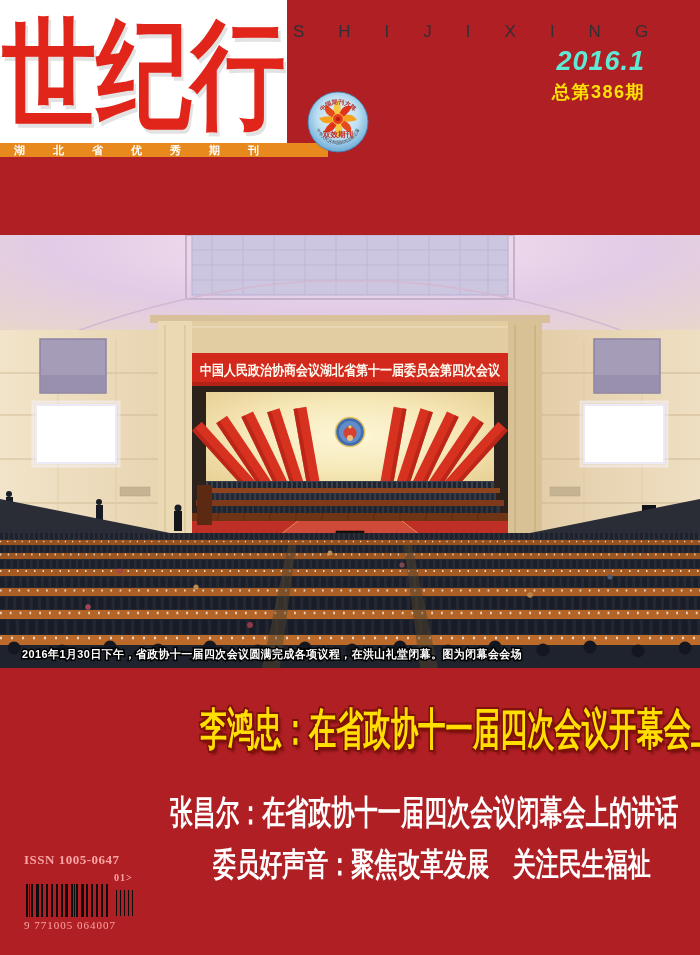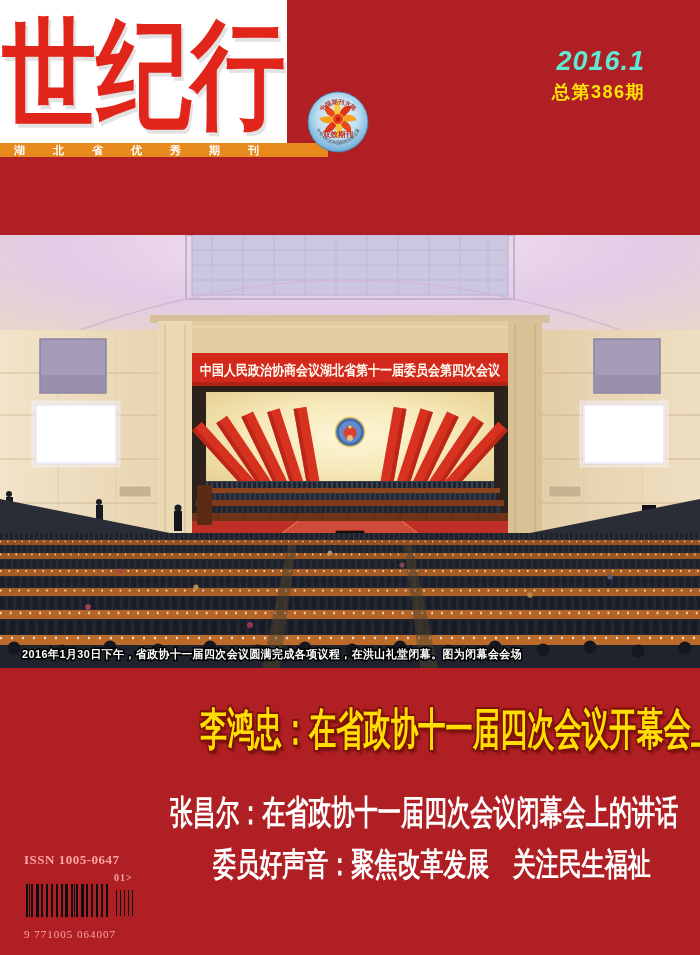--- a/index.html
+++ b/index.html
@@ -60,31 +60,32 @@
     position:absolute;left:2px;top:14px;width:82px;height:33px;
     background-image:
       repeating-linear-gradient(90deg,#0D0D0D 0 2px,transparent 2px 5px),
       repeating-linear-gradient(90deg,transparent 0 3px,#0D0D0D 3px 4px,transparent 4px 9px);
   }
   .bars-supp{
     position:absolute;left:92px;top:20px;width:17px;height:26px;
     background-image:repeating-linear-gradient(90deg,#0D0D0D 0 1.5px,transparent 1.5px 4px);
   }
   .supp-label{position:absolute;left:90px;top:2px;font-size:10px;font-weight:bold;letter-spacing:1px;}
-  .code-digits{font-size:11px;letter-spacing:1px;margin-top:10px;}
+  .code-digits{font-size:11px;letter-spacing:1px;margin-top:1px;}
 </style>
 </head>
 <body>
 
 <div class="cover">
 
   <div class="mast-white">
     <div class="mast-title">世纪行</div>
   </div>
   <div class="mast-strip">湖北省优秀期刊</div>
+  <div class="mast-english">SHIJIXING</div>
   <div class="issue-block">
     <div class="issue-date">2016.1</div>
     <div class="issue-total">总第386期</div>
   </div>
 
   <svg class="badge" viewBox="0 0 62 62">
     <defs>
       <radialGradient id="bgBlue" cx="50%" cy="42%" r="62%">
         <stop offset="0%" stop-color="#EAF6FC"></stop>
           <stop offset="55%" stop-color="#BFE0F2"></stop>

